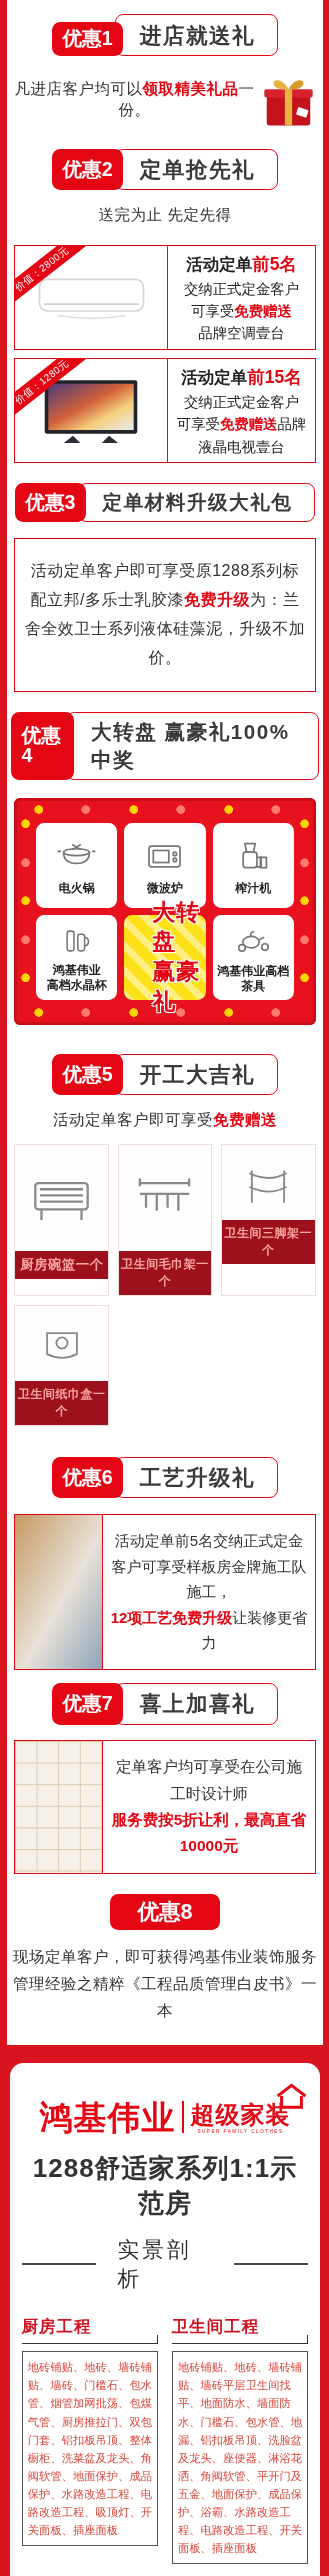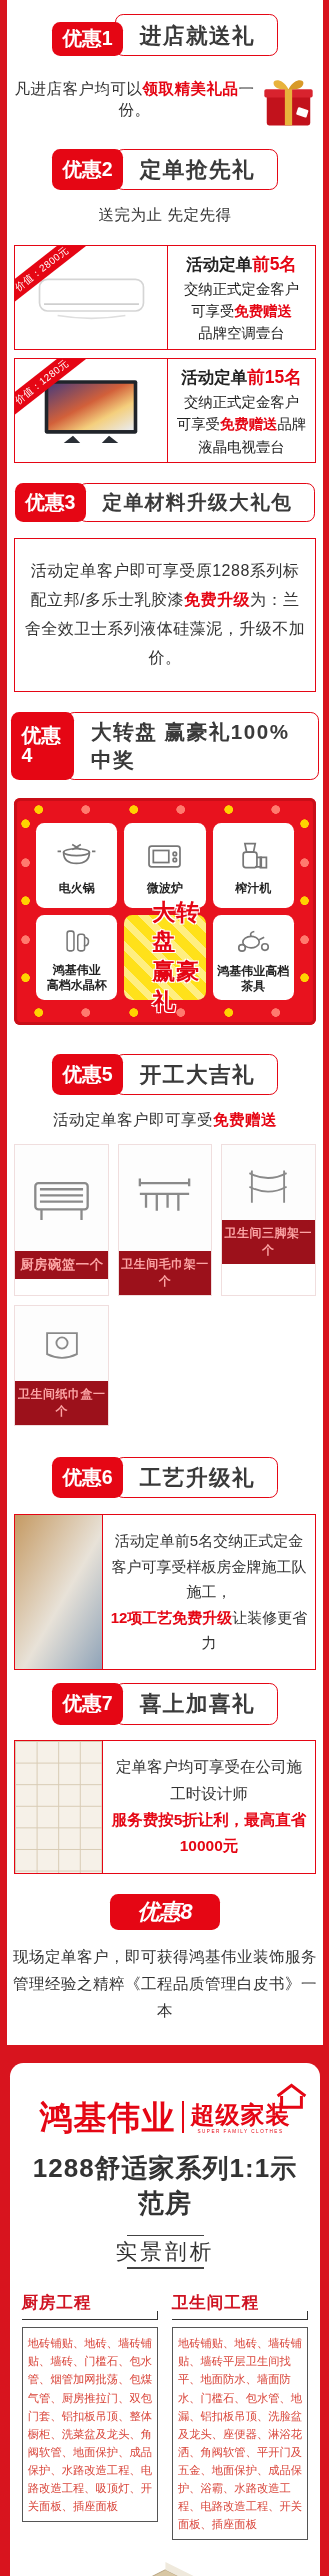--- a/index.html
+++ b/index.html
@@ -74,21 +74,21 @@
   .card{background:#fff;border-radius:13.4px;margin:0 10.3px;padding:21.6px 11.3px 24px;}
   
   .logo{display:flex;align-items:flex-end;justify-content:center;margin-top:5.2px;}
   .logo-main{font-size:33px;font-weight:900;color:#e50614;letter-spacing:1px;line-height:1;}
   .logo-bar{width:2.6px;height:32px;background:#e50614;margin:0 6.2px 1px;}
   .logo-right{position:relative;padding-top:13.4px;}
   .logo-sub{font-size:24px;font-weight:900;color:#e50614;letter-spacing:1px;line-height:1;margin-top:38px;}
   .logo-en{font-size:4.6px;color:#e50614;letter-spacing:1.5px;margin-top:2.1px;text-align:center;}
   .logo-house{position:absolute;top:-7.2px;right:-17.5px;}
   .card-title{font-size:26px;font-weight:bold;color:#333;text-align:center;margin-top:17.5px;letter-spacing:1px;}
-  .subrow{display:flex;align-items:center;justify-content:center;gap:1px;margin-top:13.4px;flex-direction:column;}
+  .subrow{display:flex;align-items:center;justify-content:center;gap:22px;margin-top:13.4px;}
   .subrow .line{width:77px;height:1.5px;background:#444;}
   .subrow .txt{font-size:21.6px;color:#333;letter-spacing:3.1px;}
   
   .sr-grid2{display:grid;grid-template-columns:1fr 1fr;gap:13.4px;margin-top:23px;}
   .slabel{font-size:16.5px;font-weight:bold;color:#cf1322;padding-bottom:5.2px;border-bottom:1px solid #333;
     position:relative;letter-spacing:1px;}
   .slabel::after{content:"";position:absolute;right:0;bottom:0;width:1px;height:8.2px;background:#333;}
   .sbox{border:0.5px solid #555;margin-top:7.2px;padding:6.2px 5.2px;font-size:11.3px;line-height:1.6;color:#d9453a;}
   .plan3d{margin-top:14.4px;}
   svg{display:block;}
@@ -357,21 +357,21 @@
         <span class="pill-tag">优惠7</span>
         <span class="pill-label">喜上加喜礼</span>
       </div>
       <div class="mrow">
         <div class="mrow-img ph-plan"></div>
         <div class="mrow-body" style="font-size:15.5px;">
           <span><span>定单客户均可享受在公司施工时设计师</span><br><span class="hl">服务费按5折让利，最高直省10000元</span></span>
         </div>
       </div>
 
-      <div class="pillrow" style="font-style:italic;">
+      <div class="pillrow" style="">
         <span class="pill-tag solo">优惠8</span>
       </div>
       <div class="desc8">现场定单客户，即可获得鸿基伟业装饰服务管理经验之精粹《工程品质管理白皮书》一本</div>
     </div>
   </div>
 
   <div class="gap small"></div>
 
   <div class="card">
     <div class="logo">

